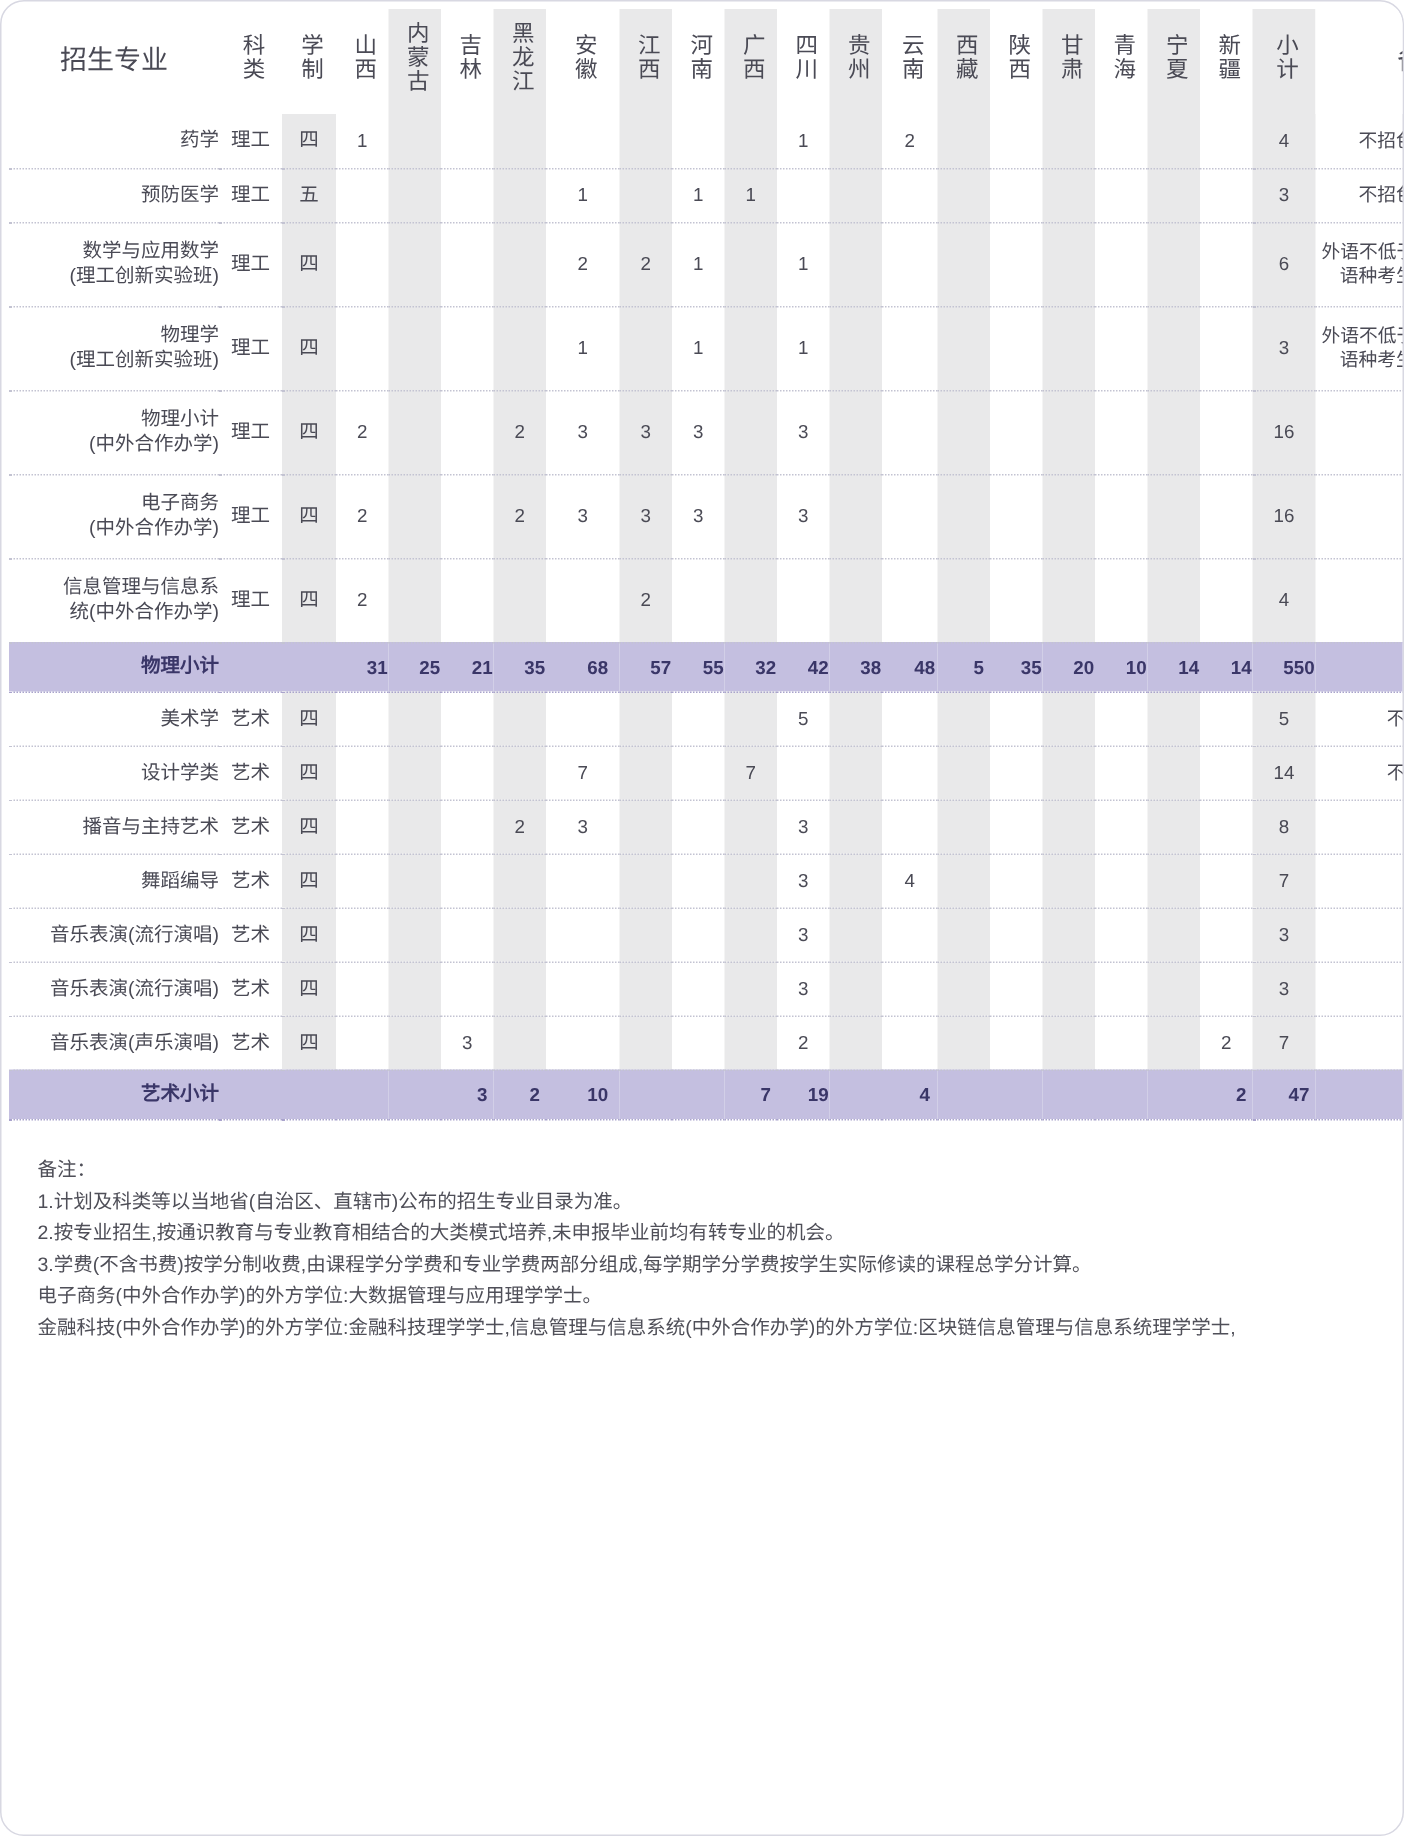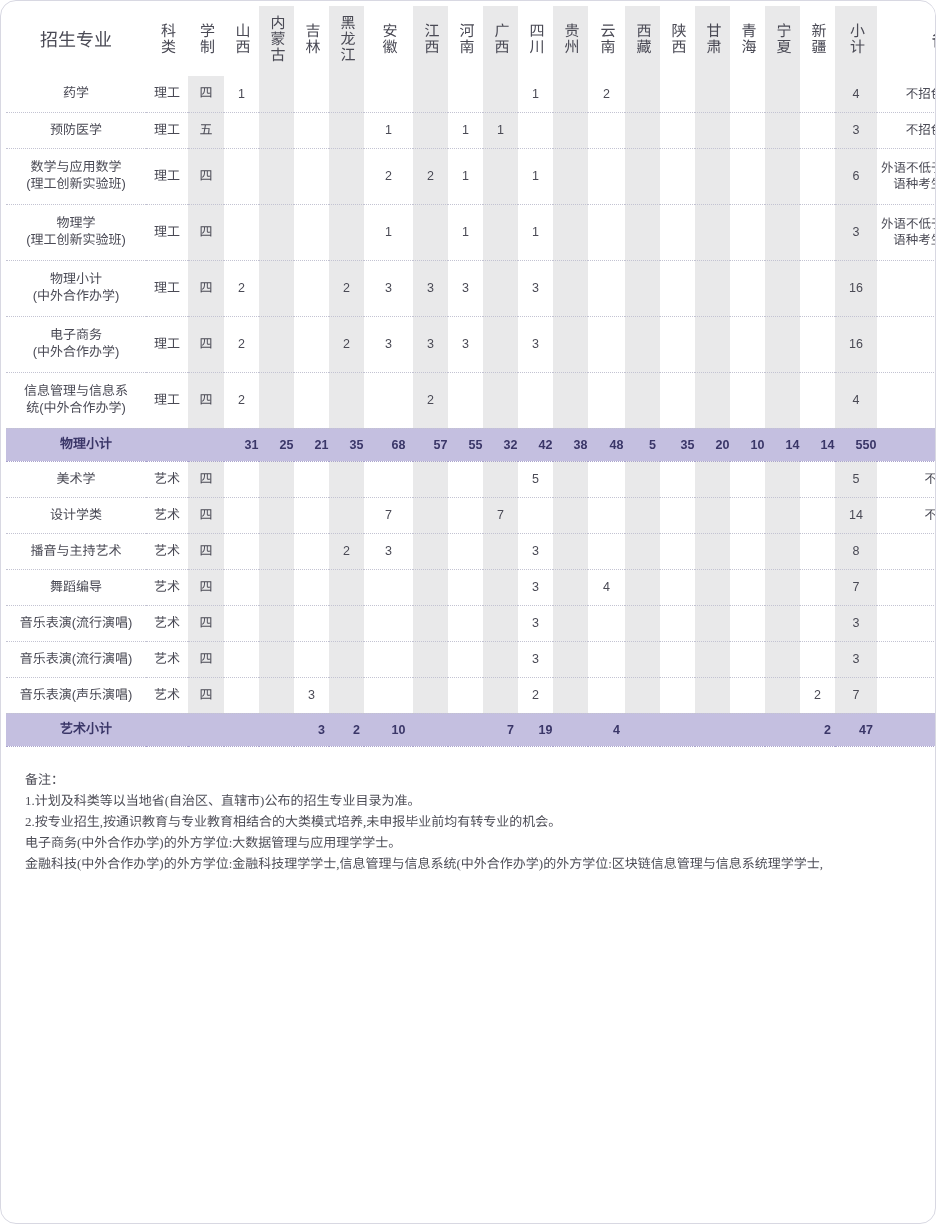--- a/index.html
+++ b/index.html
@@ -105,20 +105,21 @@
   }
   tr.subtotal > td.num { font-size: 12.5px; }
 
   td.major {
     font-size: 13px;
     color: #43434e;
     padding: 0 4px;
   }
   td.major .sub {
     display: block;
+    text-align: right;
   }
   td.kelei, td.xuezhi {
     font-size: 13px;
   }
   td.remark {
     font-size: 12.5px;
     color: #4a4a55;
     padding: 2px 5px;
     line-height: 1.3;
   }
@@ -126,21 +127,20 @@
     font-size: 12.5px;
     color: #4a4a55;
   }
 
   
   #notes {
     margin: 22px 22px 0 24px;
     font-size: 13px;
     line-height: 1.62;
     color: #4f4f58;
-    font-family: Liberation Serif, serif;
   }
   #notes p { margin: 0; }
 </style>
 </head>
 <body>
 
 <div id="page">
 
   <table class="plan">
     <colgroup>
@@ -617,17 +617,18 @@
           <td class="cell-solid num">47</td>
           <td class="remark"></td>
         </tr>
       </tbody>
   </table>
 
   <div id="notes">
     <p>备注：</p>
     <p>1.计划及科类等以当地省(自治区、直辖市)公布的招生专业目录为准。</p>
     <p>2.按专业招生,按通识教育与专业教育相结合的大类模式培养,未申报毕业前均有转专业的机会。</p>
+    <p>3.学费(不含书费)按学分制收费,由课程学分学费和专业学费两部分组成,每学期学分学费按学生实际修读的课程总学分计算。</p>
     <p>电子商务(中外合作办学)的外方学位:大数据管理与应用理学学士。</p>
     <p>金融科技(中外合作办学)的外方学位:金融科技理学学士,信息管理与信息系统(中外合作办学)的外方学位:区块链信息管理与信息系统理学学士,</p>
   </div>
 
 </div>
 
 </body></html>

